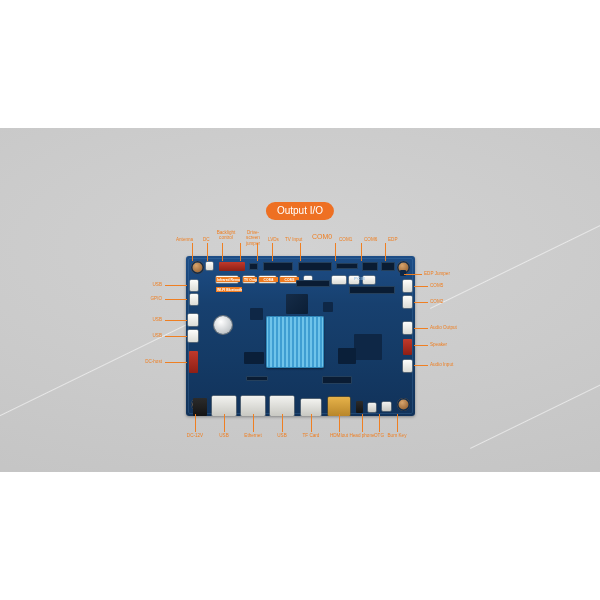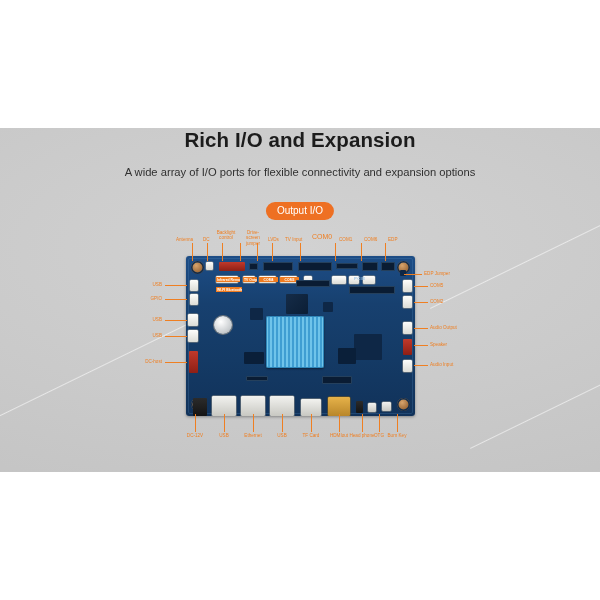--- a/index.html
+++ b/index.html
@@ -110,22 +110,20 @@
 <body>
 
 <div id="stage">
 
   <div class="panel">
     <div class="streak a"></div>
     <div class="streak b"></div>
     <div class="streak c"></div>
   </div>
 
-  <div class="title">Rich I/O and Expansion</div>
-  <div class="subtitle">A wide array of I/O ports for flexible connectivity and expansion options</div>
   <div class="badge">Output I/O</div>
 
   <div class="board">
 
     <div class="hole" style="left:5px;top:5px"></div>
     <div class="hole" style="left:211px;top:5px"></div>
     <div class="hole" style="left:5px;top:142px"></div>
     <div class="hole" style="left:211px;top:142px"></div>
 
     <div class="red" style="left:33px;top:6px;width:26px;height:9px"></div>

